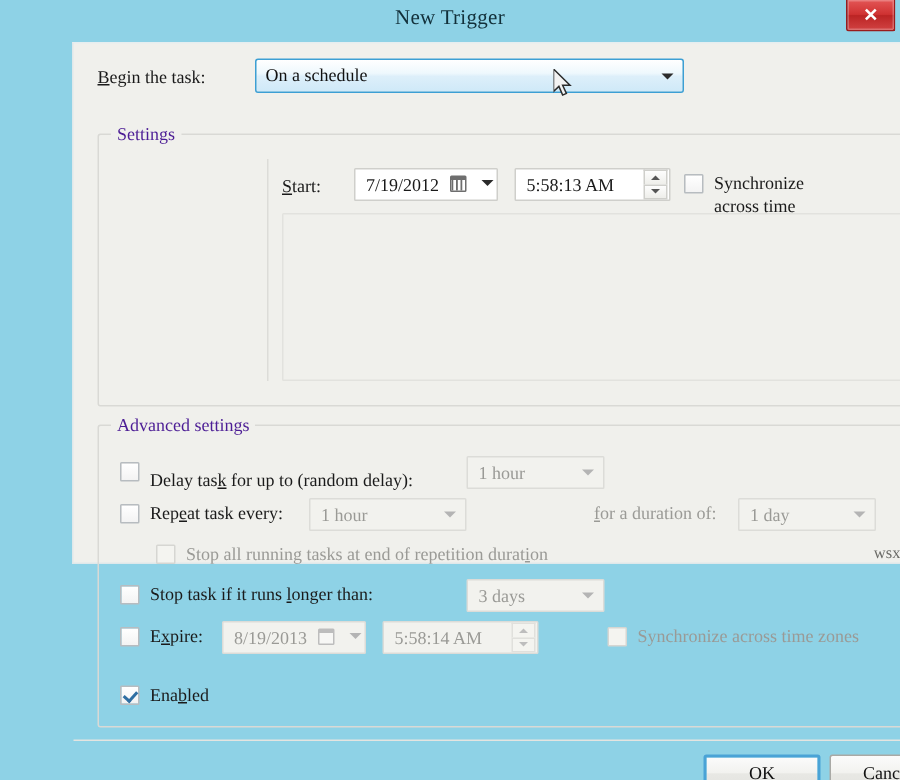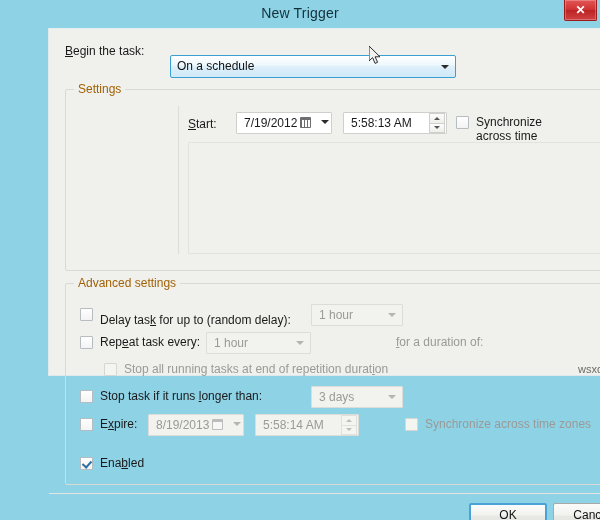--- a/index.html
+++ b/index.html
@@ -15,20 +15,21 @@
     color: #1a1a1a;
   }
 
   
   .window {
     position: absolute;
     left: 0; top: 0;
     width: 600px; height: 520px;
     background: #8ed2e6;
     padding: 0;
+    font-family: Liberation Serif, serif;
   }
   .titlebar {
     position: relative;
     height: 28px;
     background: #8ed2e6;
   }
   .title-text {
     position: absolute;
     left: 0; right: 0; top: 5px;
     text-align: center;
@@ -69,21 +70,21 @@
     left: 16px; top: 10px;
     width: 560px; height: 24px;
   }
   .lbl-begin {
     position: absolute;
     left: 0; top: 5px;
     font-size: 12px;
   }
   .combo-begin {
     position: absolute;
-    left: 105px; top: 16px;
+    left: 105px; top: 0;
     width: 286px; height: 23px;
     border: 1px solid #3c9fd4;
     border-radius: 2px;
     background: linear-gradient(to bottom, #ffffff 0%, #eef8fd 42%, #ddeffa 52%, #cfe9f8 100%);
     cursor: pointer;
   }
   .combo-begin .txt {
     position: absolute;
     left: 6px; top: 3px;
     font-size: 12px;
@@ -110,21 +111,21 @@
     position: absolute;
     border: 1px solid #d9d9d5;
     border-radius: 2px;
   }
   .group > .legend {
     position: absolute;
     top: -8px; left: 8px;
     background: #f0f0ec;
     padding: 0 4px;
     font-size: 12px;
-    color: #a16207;
+    color: #4c1d95;
   }
 
   #grp-settings { left: 16px; top: 60px; width: 560px; height: 182px; }
   #grp-advanced { left: 16px; top: 254px; width: 560px; height: 202px; }
 
   
   .radio-col { position: absolute; left: 14px; top: 14px; width: 92px; }
   .radio-row {
     position: relative;
     height: 26px;
@@ -396,20 +397,26 @@
       <div class="adv-row" style="top:48px; width:530px; height:24px;">
         <span class="chk" style="left:0; top:4px;"></span>
         <span class="chk-label" style="left:20px; top:3px;">Rep<u>e</u>at task every:</span>
         <div class="combo dis" style="left:126px; top:0; width:105px;">
           <span class="val">1 hour</span>
           <span class="abox">
               <i class="tri-down dis"></i>
             </span>
         </div>
         <span class="plain-label" style="left:316px; top:3px;"><u>f</u>or a duration of:</span>
+        <div class="combo dis" style="left:412px; top:0; width:92px;">
+          <span class="val">1 day</span>
+          <span class="abox">
+              <i class="tri-down dis"></i>
+            </span>
+        </div>
       </div>
 
       <div class="adv-row" style="top:76px; width:530px; height:22px;">
         <span class="chk dis" style="left:24px; top:3px;"></span>
         <span class="chk-label dis" style="left:44px; top:2px;">Stop all running tasks at end of repetition durat<u>i</u>on</span>
       </div>
 
       <div class="adv-row" style="top:102px; width:530px; height:24px;text-align:center;">
         <span class="chk" style="left:0; top:4px;"></span>
         <span class="chk-label" style="left:20px; top:3px;">Stop task if it runs <u>l</u>onger than:</span>

